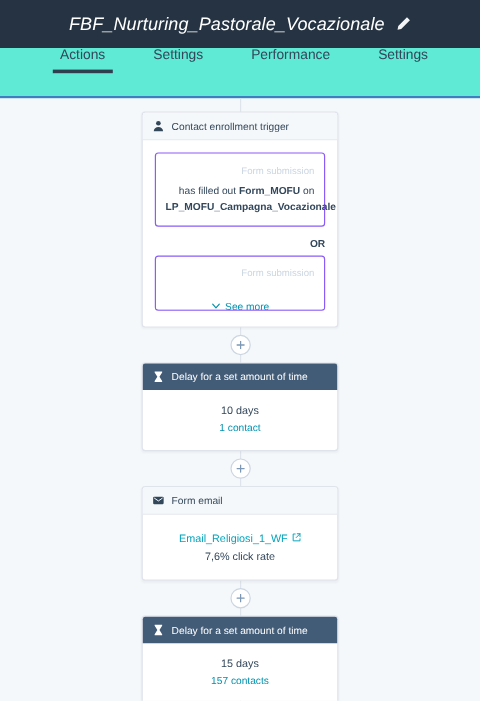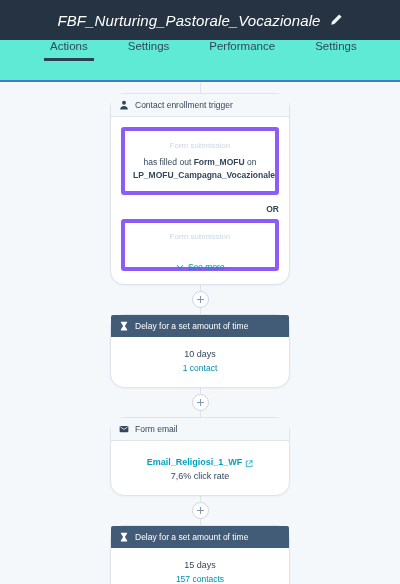--- a/index.html
+++ b/index.html
@@ -43,66 +43,65 @@
     position:relative;height:513px;overflow:hidden;background:#f5f8fa;
     display:flex;flex-direction:column;align-items:center;
     padding-top:11px;box-sizing:border-box;
   }
   
   .spine{
     position:absolute;left:199.5px;top:0;bottom:0;width:1.5px;background:#dfe3eb;z-index:0;
   }
 
   .card{
-    width:180px;background:#ffffff;border:1px solid #dfe3eb;border-radius:14px;
+    width:164px;background:#ffffff;border:1px solid #dfe3eb;border-radius:3px;
     box-shadow:0 1px 2px rgba(0,0,0,.04);position:relative;z-index:2;
     box-sizing:border-box;
   }
   .card-header{
     display:flex;align-items:center;gap:6px;padding:5px 8px;
     font-size:8.5px;line-height:12px;border-bottom:1px solid #dfe3eb;
     border-radius:2px 2px 0 0;
   }
   .card-header.light{background:#f5f8fa;color:#33475b;}
   .card-header.dark{background:#425b76;color:#ffffff;border-bottom:none;}
   .hicon{width:10px;height:10px;flex:none;display:block;}
 
   .card-body{padding:10px 10px 12px;text-align:center;}
 
   
   .filter-box{
-    border:4px solid #8b5cf6;border-radius:3px;padding:9px 8px 10px;
-    text-align:center;position:relative;
+    border:1px solid #8b5cf6;border-radius:3px;padding:9px 8px 10px;
+    text-align:right;position:relative;
   }
   .filter-title{font-size:8px;color:#cbd6e2;margin-bottom:5px;line-height:11px;}
   .filter-line{font-size:8.5px;color:#33475b;line-height:12.5px;}
   .filter-line b{font-weight:700;}
   .or-label{
     text-align:right;font-size:8.5px;font-weight:700;color:#33475b;
     margin:9px 0 5px 1px;
   }
   .filter-box.faded{height:26px;overflow:hidden;padding-top:8px;}
   .fade-mask{
     position:absolute;left:0;right:0;bottom:0;height:22px;
     background:linear-gradient(180deg,rgba(255,255,255,0) 0%,#ffffff 85%);
   }
   .see-more{
     display:flex;align-items:center;justify-content:center;gap:4px;
     color:#0091ae;font-size:8.5px;margin-top:-9px;position:relative;z-index:3;
     cursor:pointer;
-    font-style:italic;
   }
   .chev{width:8px;height:8px;display:block;}
 
   
   .big-val{font-size:9px;color:#33475b;line-height:14px;}
   .sub-link{font-size:8.5px;color:#0091ae;line-height:14px;margin-top:0;cursor:pointer;text-align:center;}
   .email-link{
-    font-size:9px;color:#00a4bd;font-weight:700;line-height:14px;
-    display:inline-flex;align-items:center;gap:3px;cursor:pointer;
+    font-size:9px;color:#00a4bd;font-weight:400;line-height:14px;
+    display:inline-flex;gap:3px;cursor:pointer;
   }
   .ext-icon{width:8px;height:8px;display:block;}
 
   
   .plus{
     width:15px;height:15px;border-radius:50%;background:#ffffff;
     border:1px solid #cbd6e2;display:flex;align-items:center;justify-content:center;
     position:relative;z-index:2;margin:6px 0;flex:none;cursor:pointer;
   }
   .plus svg{width:7px;height:7px;display:block;}

